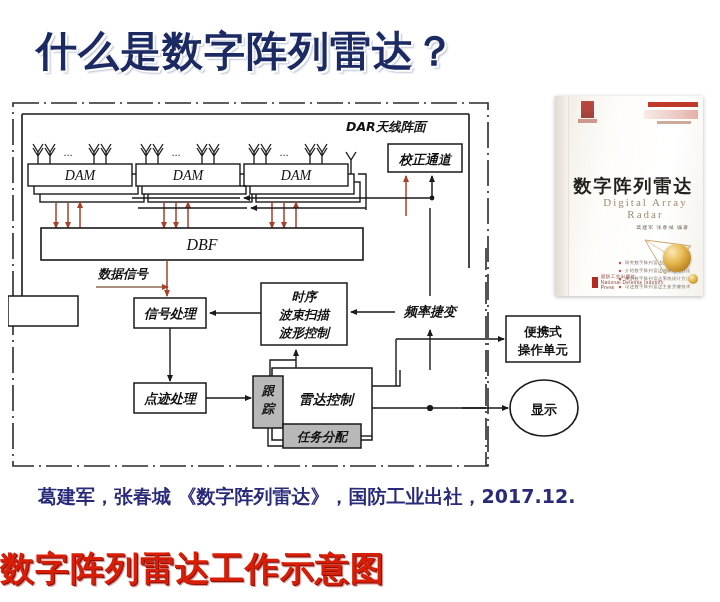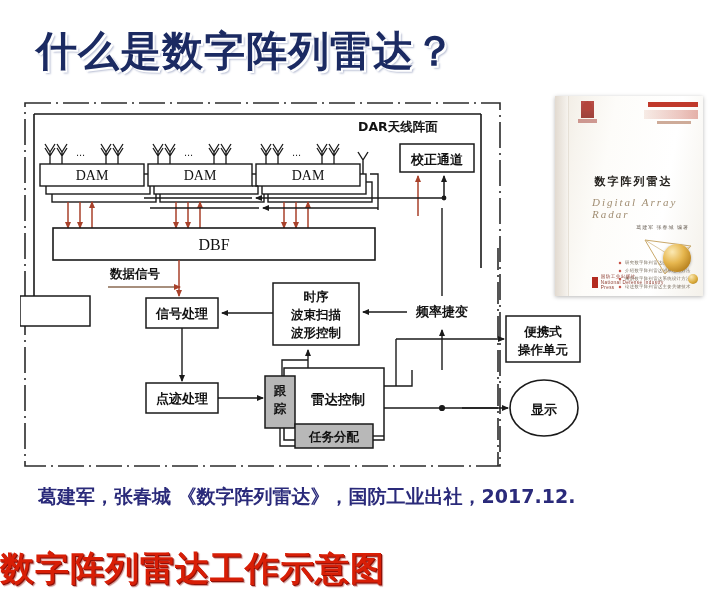--- a/index.html
+++ b/index.html
@@ -35,21 +35,21 @@
   }
 
   
   .citation{
     position:absolute;left:38px;top:484px;
     font-family:"DejaVu Sans","Liberation Sans",sans-serif;
     font-size:19px;font-weight:bold;color:#2a2a7a;white-space:nowrap;
   }
 
   
-  #diagram{position:absolute;left:20px;top:98px;width:500px;height:380px;}
+  #diagram{position:absolute;left:8px;top:98px;width:500px;height:380px;font-style:italic;}
   #diagram svg{display:block;}
 
   
   .book{
     position:absolute;left:555px;top:96px;width:148px;height:200px;
     background:linear-gradient(100deg,#efe9e0 0%,#f7f4ee 16%,#fdfcf9 34%,#ffffff 70%,#f4f1ea 100%);
     box-shadow:0 1px 4px rgba(0,0,0,.28);
     overflow:hidden;
   }
   .book .spine{
@@ -76,26 +76,26 @@
     position:absolute;right:5px;top:14px;width:54px;height:9px;
     background:linear-gradient(90deg,#d9a48e33,#c2412f66);
   }
   .book .banner3{
     position:absolute;right:12px;top:25px;width:34px;height:3px;
     background:#b9876e;opacity:.7;
   }
   .book .btitle{
     position:absolute;left:13px;right:4px;top:78px;text-align:center;
     font-family:"DejaVu Sans","Liberation Sans",sans-serif;
-    font-size:11px;font-weight:bold;color:#23201c;letter-spacing:2px;
+    font-size:18px;font-weight:bold;color:#23201c;letter-spacing:2px;
   }
   .book .bsub{
-    position:absolute;left:13px;right:4px;top:100px;
+    position:absolute;left:13px;right:4px;top:100px;text-align:center;
     font-family:"Liberation Serif","DejaVu Serif",serif;
-    font-style:italic;font-size:11px;color:#a08d72;letter-spacing:2px;padding-left:24px;
+    font-size:11px;color:#a08d72;letter-spacing:2px;padding-left:24px;
   }
   .book .bauthor{
     position:absolute;right:14px;top:128px;text-align:right;
     font-size:5px;color:#6b6258;letter-spacing:1px;
   }
   .book .bullets{
     position:absolute;left:24px;top:148px;width:86px;
   }
   .book .bullets li{
     list-style:none;font-size:4.4px;color:#7a6f60;margin:0 0 3px 0;

